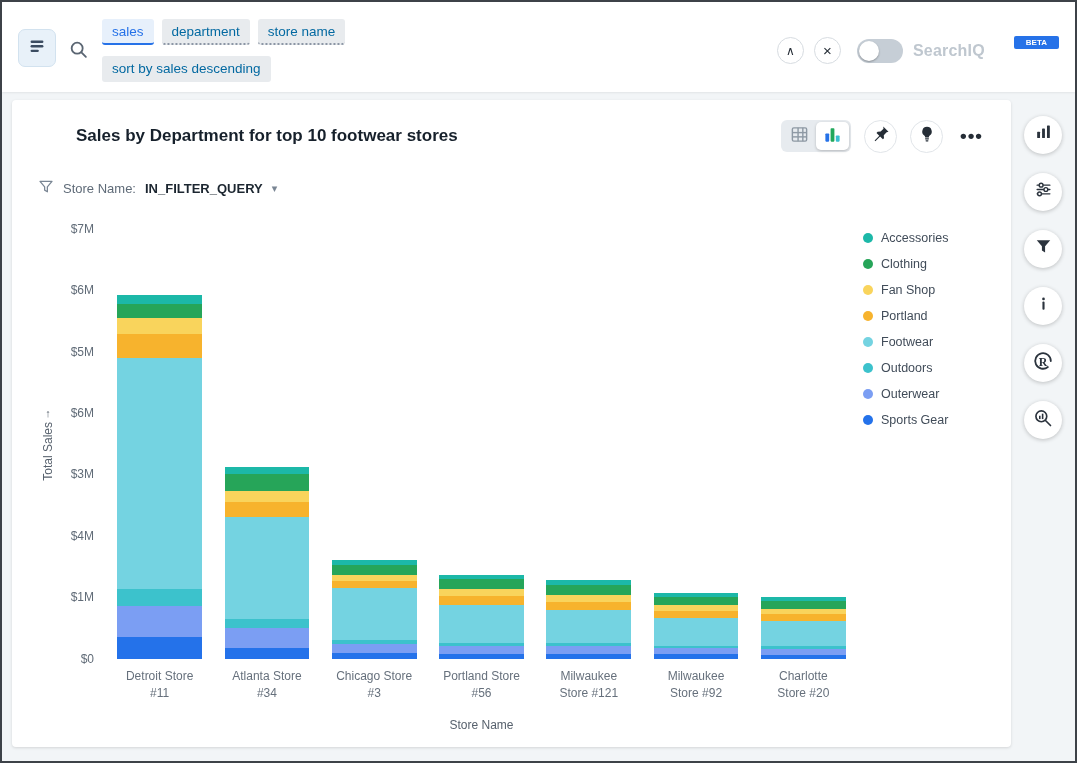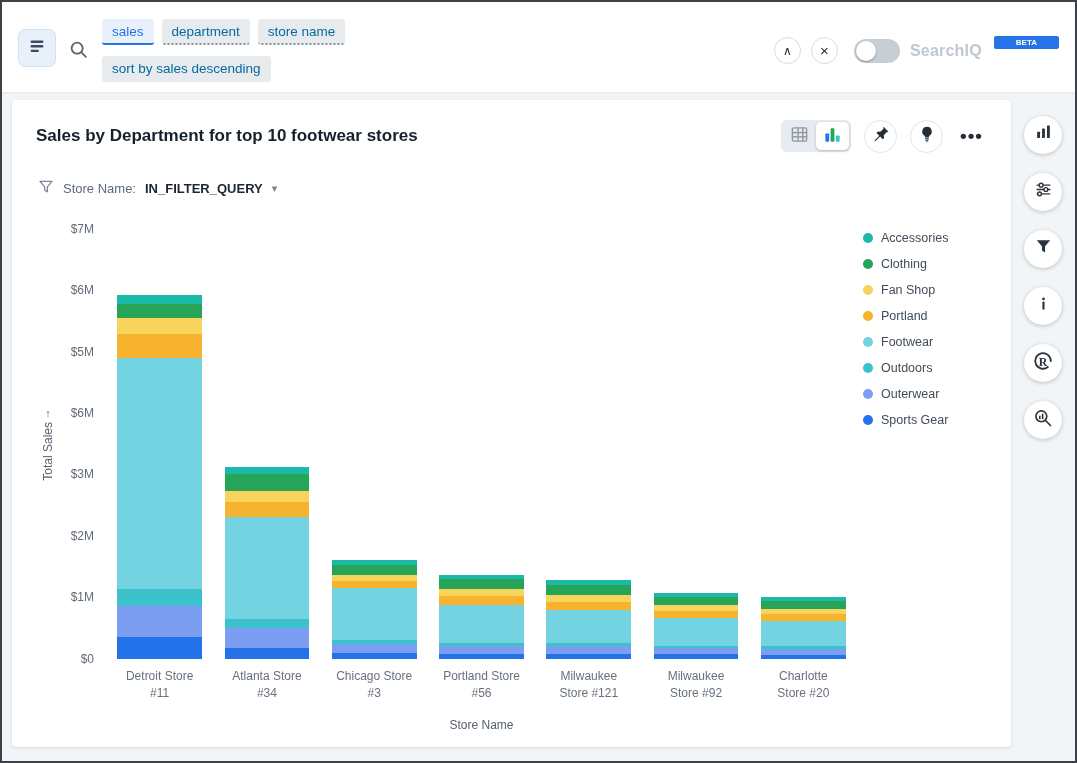--- a/index.html
+++ b/index.html
@@ -49,33 +49,33 @@
     width:27px;height:27px;border-radius:50%;
     border:1px solid #d7dce1;background:#fff;color:#252d36;
     display:flex;align-items:center;justify-content:center;
     font-size:12px;cursor:pointer;
   }
   .switch { width:46px;height:24px;border-radius:12px;background:#c6ced6;position:relative;cursor:pointer;margin-left:6px; }
   .switch .knob { position:absolute;left:2px;top:2px;width:20px;height:20px;border-radius:50%;background:#fff;box-shadow:0 1px 2px rgba(0,0,0,.3); }
   .searchiq-label { font-size:16px;font-weight:bold;color:#bfc7cf;letter-spacing:.2px; }
   .beta-badge {
     display:inline-block;font-size:8px;font-weight:bold;color:#fff;background:#2672e8;
-    padding:2px 22px;border-radius:2px;transform:translateY(-8px);margin-left:2px;
+    padding:2px 12px;border-radius:2px;transform:translateY(-8px);margin-left:19px;
   }
 
   
   .main { display:flex;gap:6px;padding:8px 6px 8px 10px;height:663px; }
   .card {
     flex:1;background:#fff;border-radius:4px;
     box-shadow:0 1px 3px rgba(0,0,0,.13);
     padding:20px 24px 14px 24px;
     display:flex;flex-direction:column;
   }
   .card-header { display:flex;align-items:center;justify-content:space-between; }
-  .answer-title { font-size:17px;font-weight:bold;color:#16202b; }
+  .answer-title { font-size:17px;font-weight:bold;color:#16202b;margin-left:40px; }
   .header-controls { display:flex;align-items:center;gap:13px; }
   .view-toggle { display:flex;background:#e7ebef;border-radius:6px;padding:2px; }
   .view-seg { width:33px;height:28px;border-radius:5px;display:flex;align-items:center;justify-content:center;cursor:pointer; }
   .view-seg.selected { background:#fff;box-shadow:0 1px 3px rgba(0,0,0,.22); }
   .icon-circle {
     width:33px;height:33px;border-radius:50%;
     border:1px solid #e1e5e9;background:#fff;
     display:flex;align-items:center;justify-content:center;cursor:pointer;
   }
   .more-btn { font-size:19px;color:#252d36;letter-spacing:1px;cursor:pointer;padding:0 4px;font-weight:bold; }
@@ -222,21 +222,21 @@
       <div class="y-axis-title">
         <span class="y-arrow">↑</span>
         <span class="y-text">Total Sales</span>
       </div>
       <div class="y-axis-labels">
           <div class="ytick" style="top: 0%;">$7M</div>
           <div class="ytick" style="top: 14.2857%;">$6M</div>
           <div class="ytick" style="top: 28.5714%;">$5M</div>
           <div class="ytick" style="top: 42.8571%;">$6M</div>
           <div class="ytick" style="top: 57.1429%;">$3M</div>
-          <div class="ytick" style="top: 71.4286%;">$2M</div>
+          <div class="ytick" style="top: 71.4286%;">$4M</div>
           <div class="ytick" style="top: 85.7143%;">$1M</div>
           <div class="ytick" style="top: 100%;">$0</div>
         </div>
       <div class="plot-col">
         <div class="plot-area">
             <div class="bar-slot">
               <div class="bar" style="height: 84.5714%;">
                 <div class="seg" style="flex-grow: 140; background: rgb(28, 184, 168);"></div>
                 <div class="seg" style="flex-grow: 240; background: rgb(38, 165, 89);"></div>
                 <div class="seg" style="flex-grow: 260; background: rgb(249, 212, 92);"></div>

